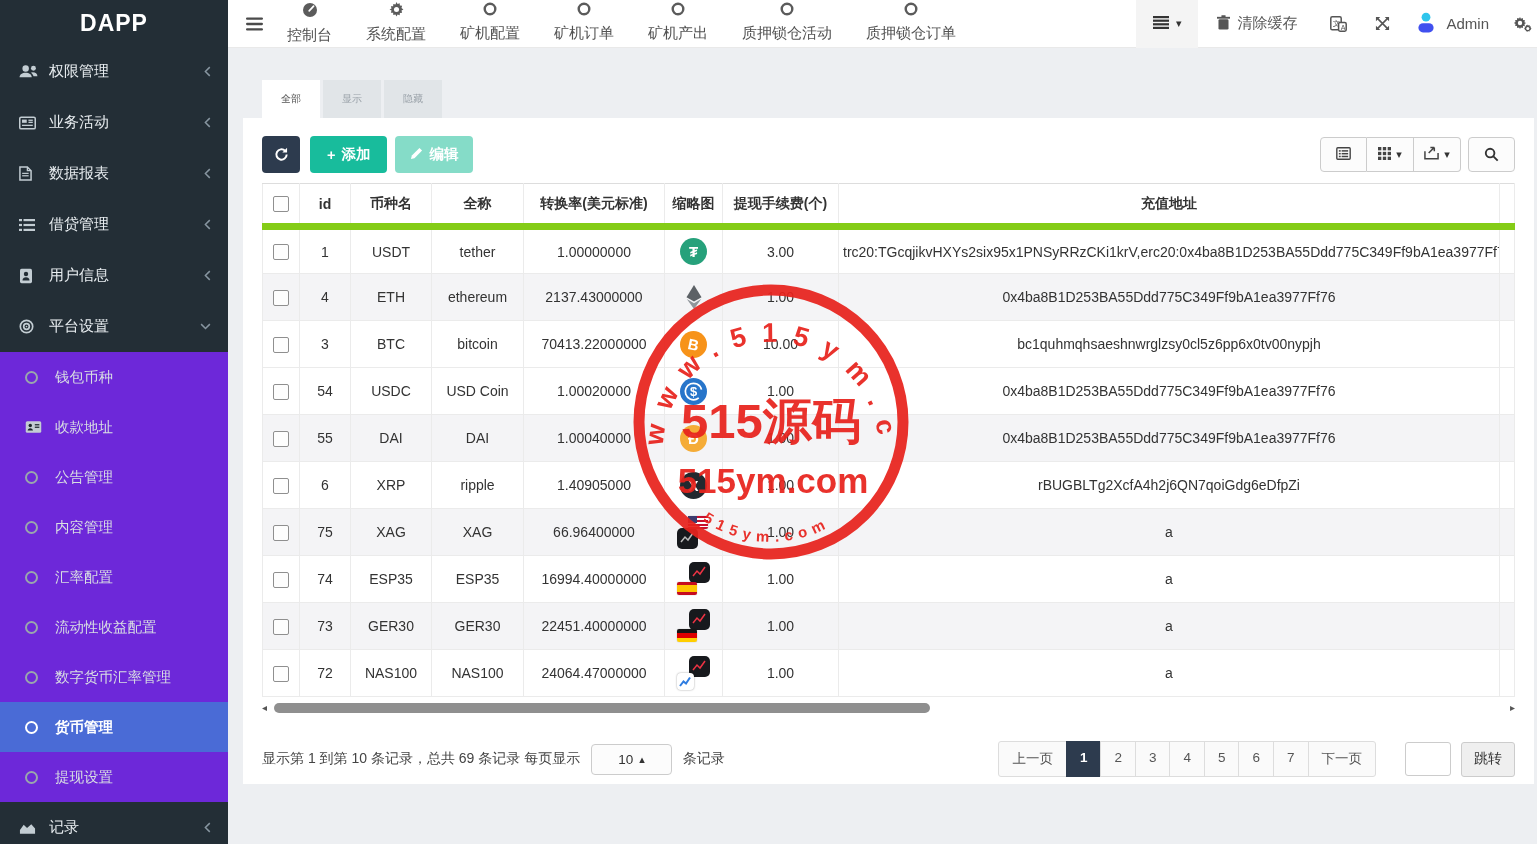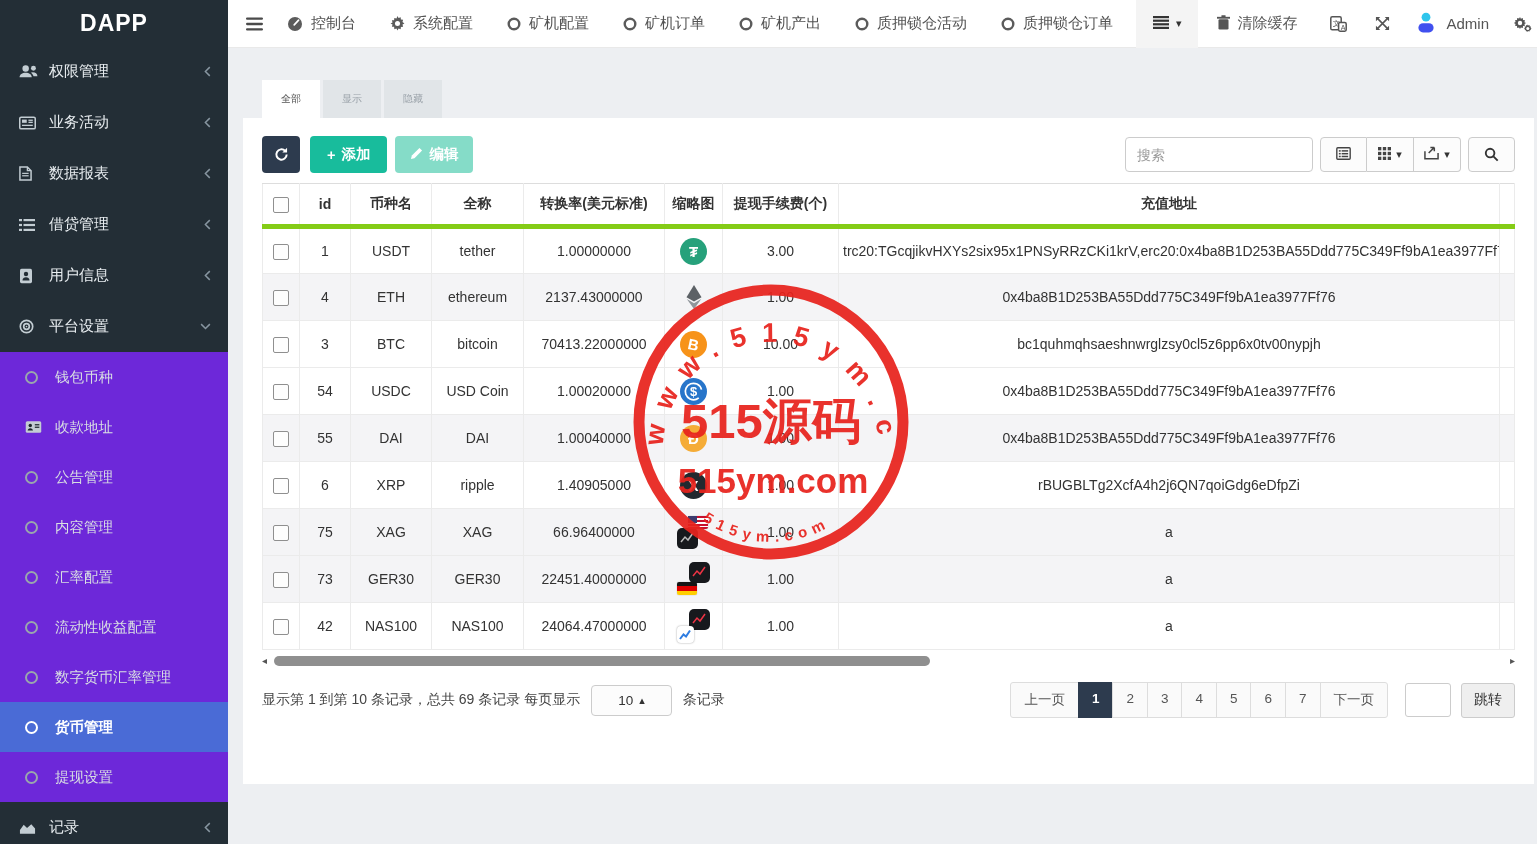--- a/index.html
+++ b/index.html
@@ -20,21 +20,21 @@
   .ring { width:13px; height:13px; border:2px solid #9aa6ad; border-radius:50%; display:inline-block; }
   .sb-item.active { background:#4a6bd6; }
   .sb-item.active .ring { border-color:#fff; }
   .sb-item.active .lbl { color:#fff; font-weight:bold; }
 
   
   .main { flex:1; display:flex; flex-direction:column; position:relative; }
   .topbar { height:48px; background:#fff; display:flex; align-items:center; flex:none; border-bottom:1px solid #e9e9e9; }
   .tb-burger { margin:0 24px 0 18px; color:#4a4a4a; display:inline-flex; cursor:pointer; }
   .tb-menu { display:flex; gap:34px; }
-  .tb-mitem { display:flex; align-items:center; gap:8px; font-size:15px; color:#525252; cursor:pointer; white-space:nowrap; }
+  .tb-mitem { display:flex; align-items:center; gap:8px; font-size:15px; color:#525252; cursor:pointer; white-space:nowrap;flex-direction:column; }
   .tb-mitem .ic { color:#5b5b5b; display:inline-flex; }
   .tb-right { margin-left:auto; display:flex; align-items:center; height:48px; }
   .tb-listbtn { height:48px; padding:0 17px; background:#f4f4f4; border:none; display:flex; align-items:center; gap:7px; color:#333; cursor:pointer; }
   .caret { font-size:11px; color:#333; }
   .tb-link { display:flex; gap:7px; align-items:center; margin:0 19px; color:#555; font-size:15px; cursor:pointer; }
   .tb-ic { margin:0 14px; color:#555; display:inline-flex; cursor:pointer; }
   .tb-user { display:flex; align-items:center; gap:9px; margin:0 11px; font-size:15px; color:#555; cursor:pointer; }
   .tb-gears { margin:0 17px 0 13px; }
 
   
@@ -56,21 +56,21 @@
   .btn-group button { height:35px; min-width:47px; background:#fcfcfc; border:1px solid #ccc; color:#444; display:inline-flex; align-items:center; justify-content:center; gap:5px; cursor:pointer; }
   .btn-group button:first-child { border-radius:4px 0 0 4px; }
   .btn-group button:last-child { border-radius:0 4px 4px 0; }
   .btn-group button + button { border-left:none; }
   .btn-search { margin-left:7px; width:47px; height:35px; background:#fcfcfc; border:1px solid #ccc; border-radius:4px; color:#333; cursor:pointer; display:inline-flex; align-items:center; justify-content:center; }
 
   
   .table-wrap { overflow:hidden; width:100%; }
   table.grid { border-collapse:collapse; table-layout:fixed; width:1252px; font-size:14px; color:#333; }
   table.grid th, table.grid td { border:1px solid #ebebeb; text-align:center; padding:0 4px; overflow:hidden; white-space:nowrap; }
-  table.grid thead th { height:43px; font-weight:bold; border-top:1px solid #ddd; border-bottom:5px solid #84cc16; background:#fff; }
+  table.grid thead th { height:43px; font-weight:bold; border-top:1px solid #ddd; border-bottom:7px solid #84cc16; background:#fff; }
   table.grid tbody td { height:47px; }
   tr.shaded td { background:#f4f4f6; }
   td.addr-left { text-align:left; }
   .cb { width:16px; height:16px; border:1.5px solid #8f8f8f; border-radius:2px; background:#fdfdfd; display:inline-block; vertical-align:middle; cursor:pointer; }
 
   .coin { display:inline-flex; width:27px; height:27px; border-radius:50%; color:#fff; align-items:center; justify-content:center; font-weight:bold; font-size:15px; vertical-align:middle; }
   .coin i { font-style:normal; display:inline-block; }
   .cstack { position:relative; width:36px; height:34px; display:inline-block; vertical-align:middle; }
   .dsq { position:absolute; width:21px; height:21px; background:#17191d; border-radius:5px; }
   .us .dsq { left:1px; bottom:0; }
@@ -87,21 +87,21 @@
   
   .hscroll { height:16px; display:flex; align-items:center; margin-top:3px; }
   .harrow { color:#555; font-size:10px; cursor:pointer; line-height:1; }
   .harrow.r { margin-left:auto; }
   .hthumb { width:656px; height:10px; background:#8f8f8f; border-radius:6px; margin:0 7px; cursor:grab; }
 
   .card-footer { display:flex; align-items:center; margin-top:13px; font-size:14px; color:#444; }
   .pg-info { display:flex; align-items:center; gap:4px; }
   .pagesize { margin:0 7px; padding:7px 26px; background:#fcfcfc; border:1px solid #ccc; border-radius:4px; font-size:13.5px; color:#333; cursor:pointer; display:inline-flex; align-items:center; gap:6px; }
   .pager { margin-left:auto; display:flex; align-items:center; }
-  .pager ul { display:flex; list-style:none; margin:0; padding:0; }
+  .pager ul { display:flex; list-style:none; margin:12px; padding:0; }
   .pager li { border:1px solid #ddd; margin-left:-1px; padding:8px 13px; background:#fafafa; color:#555; font-size:13.5px; cursor:pointer; min-width:33px; text-align:center; }
   .pager li:first-child { border-radius:3px 0 0 3px; margin-left:0; }
   .pager li:last-child { border-radius:0 3px 3px 0; }
   .pager li.active { background:#2d3b4e; color:#fff; border-color:#2d3b4e; font-weight:bold; }
   .jump-input { width:46px; height:34px; margin-left:17px; border:1px solid #ccc; border-radius:3px; padding:0 6px; font-size:14px; }
   .jump-btn { margin-left:10px; height:35px; padding:0 12px; background:#efefef; border:1px solid #ccc; border-radius:3px; font-size:14px; color:#333; cursor:pointer; }
 
   
   .stamp { position:absolute; left:398px; top:277px; pointer-events:none; opacity:.93; z-index:9; }
 </style>
@@ -442,21 +442,20 @@
             <span>+</span>
             <span>添加</span>
           </button>
           <button class="btn btn-green-light">
             <span><svg width="13" height="13" viewBox="0 0 14 14">
                   <path d="M1 13l1-3.8 8.2-8.2 2.8 2.8L4.8 12z" fill="#fff"></path>
                 </svg></span>
             <span>编辑</span>
           </button>
           <div class="tbr2">
-            <input class="search-input" placeholder="搜索" style="">
             <div class="btn-group">
               <button>
                   <span><svg width="15" height="13" viewBox="0 0 16 14">
                       <rect x="0.8" y="0.8" width="14.4" height="12.4" rx="1" fill="none" stroke="currentColor" stroke-width="1.5"></rect>
                       <rect x="3" y="3.4" width="2" height="1.6" fill="currentColor"></rect>
                       <rect x="6" y="3.4" width="7" height="1.6" fill="currentColor"></rect>
                       <rect x="3" y="6.4" width="2" height="1.6" fill="currentColor"></rect>
                       <rect x="6" y="6.4" width="7" height="1.6" fill="currentColor"></rect>
                       <rect x="3" y="9.4" width="2" height="1.6" fill="currentColor"></rect>
                       <rect x="6" y="9.4" width="7" height="1.6" fill="currentColor"></rect>
@@ -592,36 +591,49 @@
                   <td>XAG</td>
                   <td>XAG</td>
                   <td>66.96400000</td>
                   <td><span><span class="cstack us"><span class="dsq"><svg width="21" height="21">
                             <path d="M4 14l4-5 3 3 5-7" stroke="#bbb" stroke-width="1.5" fill="none"></path>
                           </svg></span><span class="flag flag-us"></span></span></span></td>
                   <td>1.00</td>
                   <td class="">a</td>
                   <td></td>
                 </tr>
+                <tr class="">
+                  <td><span class="cb"></span></td>
+                  <td>74</td>
+                  <td>ESP35</td>
+                  <td>ESP35</td>
+                  <td>16994.40000000</td>
+                  <td><span><span class="cstack mk"><span class="dsq"><svg width="21" height="21">
+                            <path d="M4 14l4-5 3 3 5-7" stroke="#e34" stroke-width="1.5" fill="none"></path>
+                          </svg></span><span class="flag flag-es"></span></span></span></td>
+                  <td>1.00</td>
+                  <td class="">a</td>
+                  <td></td>
+                </tr>
                 <tr class="shaded">
                   <td><span class="cb"></span></td>
                   <td>73</td>
                   <td>GER30</td>
                   <td>GER30</td>
                   <td>22451.40000000</td>
                   <td><span><span class="cstack mk"><span class="dsq"><svg width="21" height="21">
                             <path d="M4 14l4-5 3 3 5-7" stroke="#e34" stroke-width="1.5" fill="none"></path>
                           </svg></span><span class="flag flag-de"></span></span></span></td>
                   <td>1.00</td>
                   <td class="">a</td>
                   <td></td>
                 </tr>
                 <tr class="">
                   <td><span class="cb"></span></td>
-                  <td>42</td>
+                  <td>72</td>
                   <td>NAS100</td>
                   <td>NAS100</td>
                   <td>24064.47000000</td>
                   <td><span><span class="cstack mk"><span class="dsq"><svg width="21" height="21">
                             <path d="M4 14l4-5 3 3 5-7" stroke="#e34" stroke-width="1.5" fill="none"></path>
                           </svg></span><span class="nsq">
                           <svg width="14" height="14">
                             <path d="M2 11l3.5-4.5 2.5 2 4-6" stroke="#2f7de1" stroke-width="2" fill="none"></path>
                           </svg>
                         </span></span></span></td>

